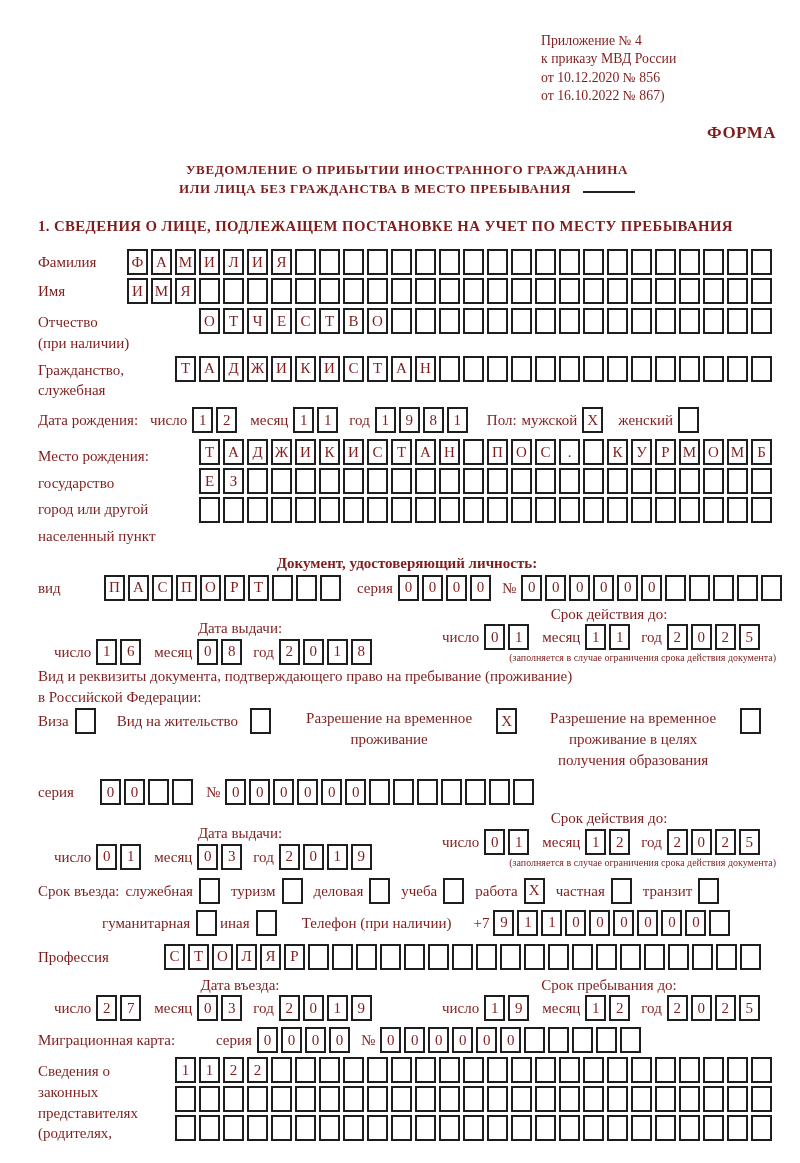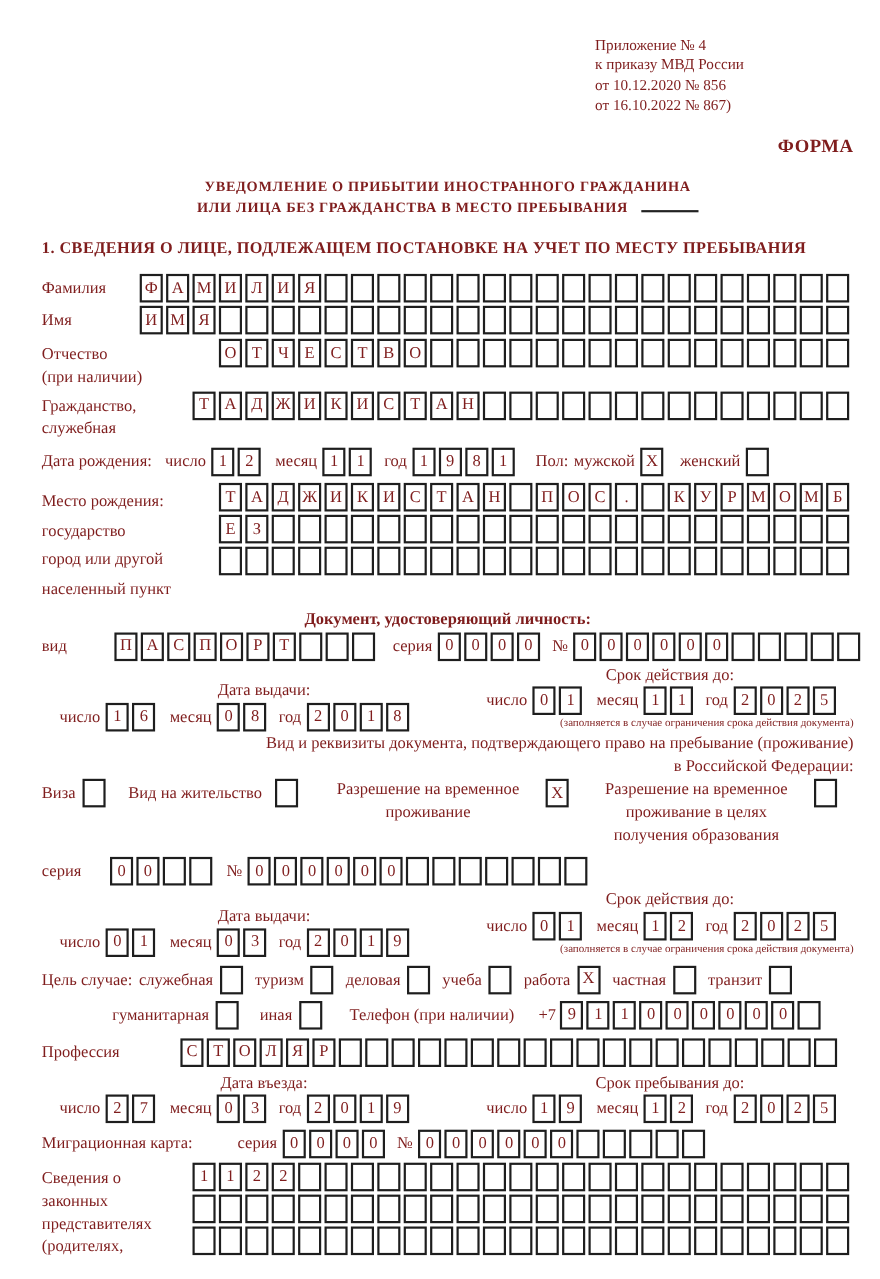--- a/index.html
+++ b/index.html
@@ -34,21 +34,21 @@
 
   .center-b { text-align:center; font-weight:bold; font-size:15px; margin-top:4px; }
 
   .dates { display:flex; align-items:flex-end;gap:16px; }
   .dcol-l { width:372px; margin-left:16px; flex:none; }
   .dcol-r { flex:1; }
   .dtitle { text-align:center; }
   .dateline { display:flex; align-items:flex-start; margin-top:1px; }
   .dnote { font-size:10px; text-align:right; margin-top:2px; white-space:nowrap; }
 
-  .introline { margin-top:2px;text-align:right; }
+  .introline { margin-top:2px; }
   .optrow { display:flex; align-items:flex-start; }
   .opt { display:flex; align-items:flex-start; flex:none; }
   .olabel { margin-right:6px; padding-top:4px; white-space:nowrap; }
   .olabel.wrap { white-space:normal; text-align:center; padding-top:0; line-height:1.4; }
 
   .stack div { line-height:1.78; }
   .stack-tight div { line-height:1.38; }
 </style>
 </head>
 <body>
@@ -508,21 +508,21 @@
             <span class="cell">0</span>
             <span class="cell">2</span>
             <span class="cell">5</span>
           </span>
       </div>
       <div class="dnote">(заполняется в случае ограничения срока действия документа)</div>
     </div>
   </div>
 
   <div class="optrow mt8">
-    <span class="olabel">Цель случае:</span>
+    <span class="olabel">Срок въезда:</span>
     <span class="opt">
         <span class="olabel">служебная</span>
         <span class="boxes">
           <span class="cell"></span>
         </span>
       </span>
     <span class="opt" style="margin-left:8px">
         <span class="olabel">туризм</span>
         <span class="boxes">
           <span class="cell"></span>
@@ -560,21 +560,21 @@
       </span>
   </div>
 
   <div class="optrow mt6" style="margin-left:64px">
     <span class="opt">
         <span class="olabel">гуманитарная</span>
         <span class="boxes">
           <span class="cell"></span>
         </span>
       </span>
-    <span class="opt" style="margin-left:16px">
+    <span class="opt" style="margin-left:0">
         <span class="olabel">иная</span>
         <span class="boxes">
           <span class="cell"></span>
         </span>
       </span>
     <span class="olabel" style="margin-left:22px">Телефон (при наличии)</span>
     <span class="olabel" style="margin-left:16px;margin-right:4px">+7</span>
     <span class="boxes">
         <span class="cell">9</span>
         <span class="cell">1</span>

